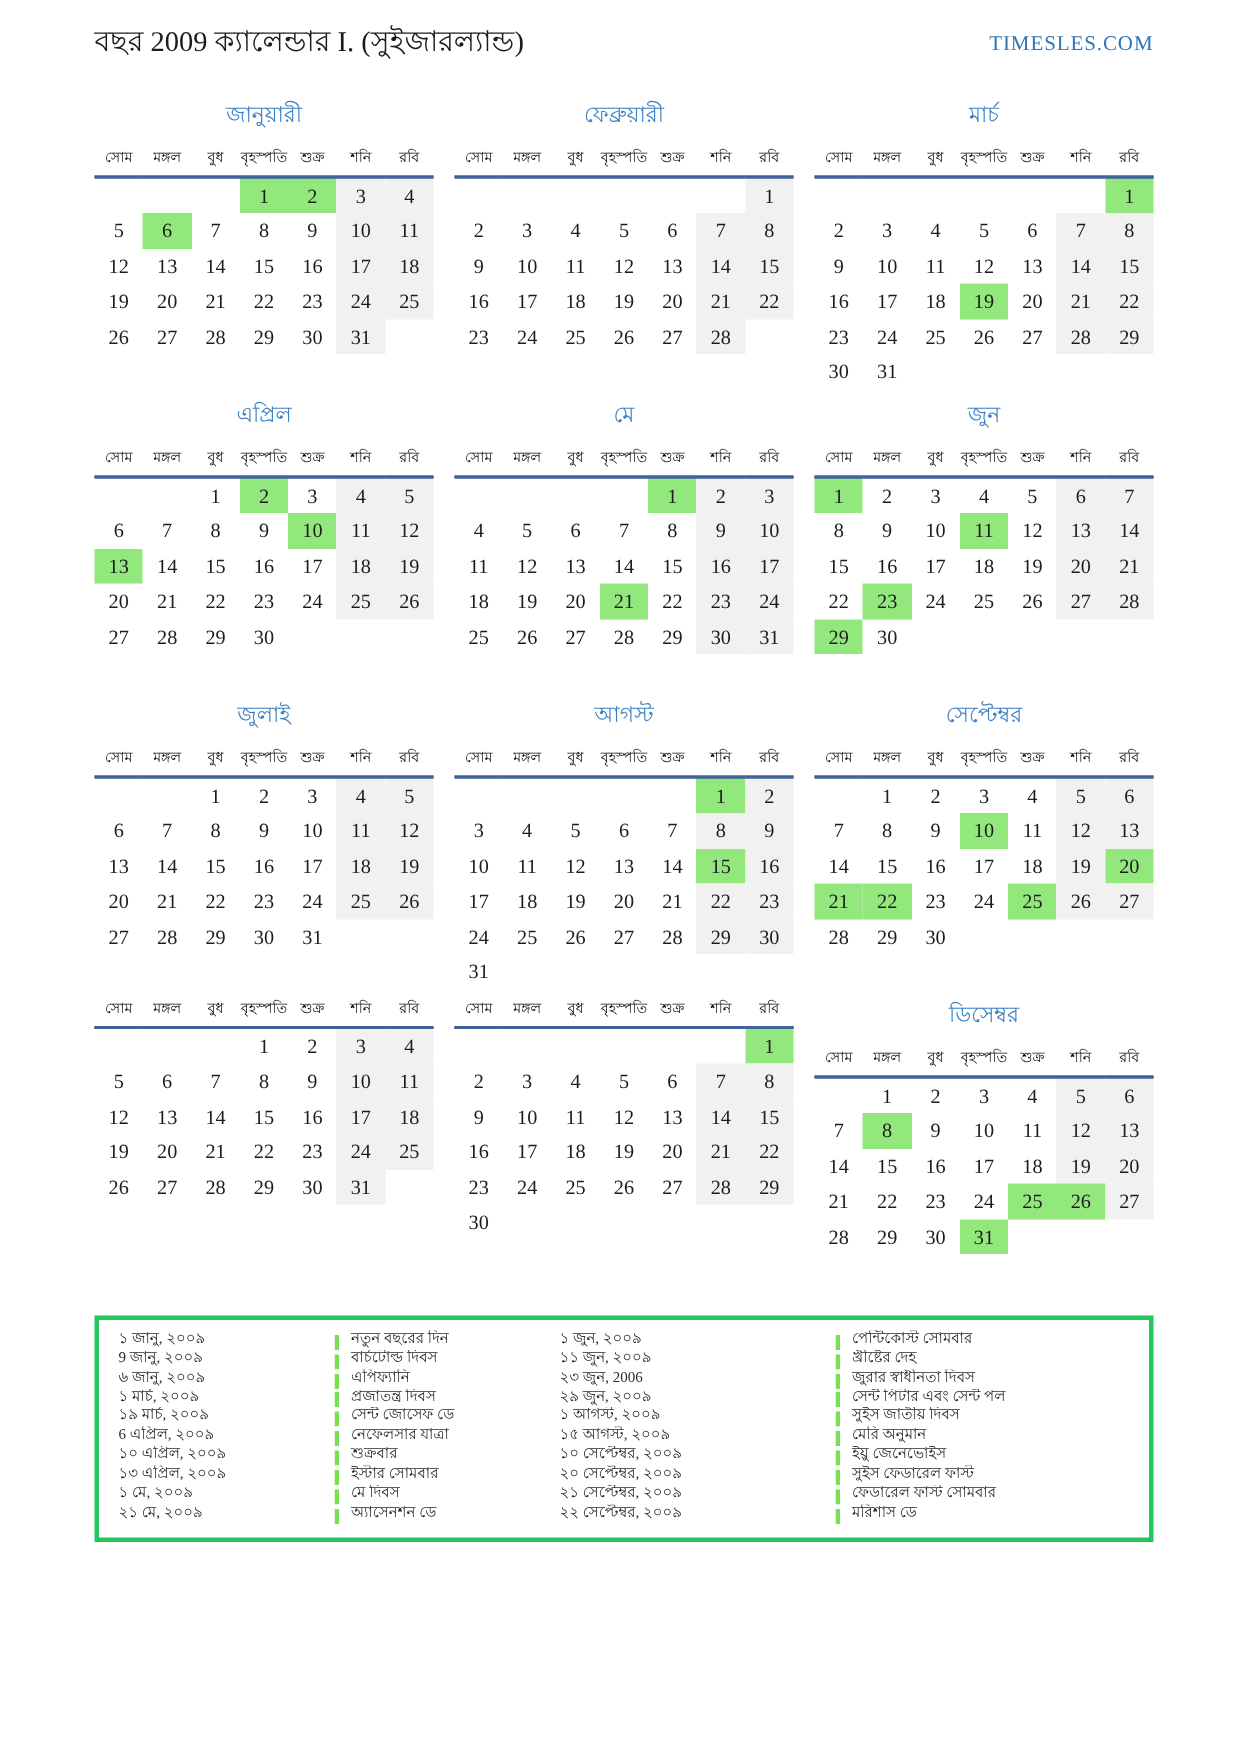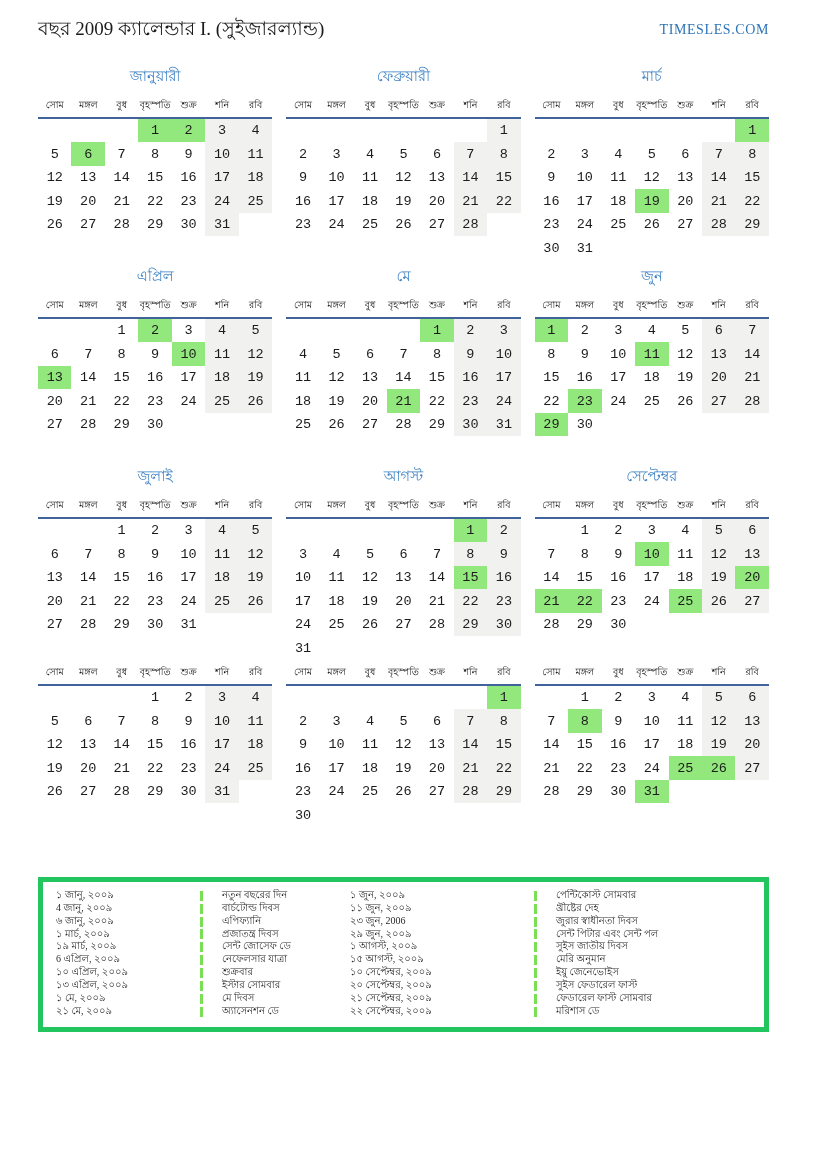--- a/index.html
+++ b/index.html
@@ -2,37 +2,37 @@
 <html><head>
 <meta charset="utf-8">
 <style>
   html,body{margin:0;padding:0;background:#fff;}
   body{
     width:827px;height:1169px;position:relative;overflow:hidden;
     font-family:"Liberation Serif", serif;color:#1d1d1d;
     --month-title:#3e82c4;--rule:#41639c;--weekend:#f1f1f0;
     --highlight:#93e87d;--site:#2d74b8;--bar:#79e054;
   }
-  .page{padding:18px 58px 0 38px;}
+  .page{padding:18px 58px 0 63px;}
   .header{display:flex;justify-content:space-between;align-items:flex-start;margin-bottom:24px;}
   .page-title{font-size:19px;line-height:1.2;color:#1b1b1b;}
   .site-link{font-size:14px;letter-spacing:.6px;color:var(--site);text-decoration:none;margin-top:4px;}
   .months-grid{display:grid;grid-template-columns:repeat(3,1fr);column-gap:14px;grid-auto-rows:200px;align-items:start;}
   .month{width:100%;}
   .month-title{text-align:center;color:var(--month-title);font-size:14.5px;margin:0 0 9px 0;font-weight:normal;}
-  table.cal{border-collapse:collapse;width:100%;table-layout:fixed;font-family:Liberation Mono, monospace;}
+  table.cal{border-collapse:collapse;width:100%;table-layout:fixed;}
   table.cal thead tr{border-bottom:2px solid var(--rule);}
   table.cal th{font-weight:normal;font-size:9.5px;color:#111;padding:0 0 4px 0;white-space:nowrap;overflow:visible;text-align:center;}
   table.cal td{height:23.5px;text-align:center;vertical-align:middle;font-size:13.5px;color:#1c1c1c;padding:0;}
   td.weekend{background:var(--weekend);}
   td.hl{background:var(--highlight);}
-  .legend{margin-top:12px;border:5px solid #22c55e;padding:7px 6px 9px 13px;
+  .legend{margin-top:12px;border:3px solid #22c55e;padding:7px 6px 9px 13px;
     display:grid;grid-template-columns:144px 150px 184px 1fr;align-content:start;}
   .legend .cell{font-size:10px;line-height:12.9px;color:#2a2a2a;white-space:nowrap;overflow:hidden;}
-  .holiday-name{display:flex;align-items:center;gap:19px;}
+  .holiday-name{display:flex;align-items:flex-end;gap:8px;}
   .holiday-bar{flex:0 0 3px;width:3px;height:10px;background:var(--bar);margin-top:1px;}
 </style>
 </head>
 <body style="--month-title: #3e82c4; --rule: #41639c; --weekend: #f1f1f0; --highlight: #93e87d; --site: #2d74b8; --bar: #79e054;">
 
 <div class="page">
   <div class="header">
     <div class="page-title">বছর 2009 ক্যালেন্ডার I. (সুইজারল্যান্ড)</div>
     <a class="site-link" href="#">TIMESLES.COM</a>
   </div>
@@ -761,20 +761,21 @@
               <td></td>
               <td></td>
               <td></td>
               <td></td>
             </tr>
           </tbody>
     </table>
   </div>
 
   <div class="month">
+    <div class="month-title">ডিসেম্বর</div>
     <table class="cal">
       <thead>
             <tr class="dow-row">
               <th>সোম</th>
               <th>মঙ্গল</th>
               <th>বুধ</th>
               <th>বৃহস্পতি</th>
               <th>শুক্র</th>
               <th>শনি</th>
               <th>রবি</th>
@@ -835,21 +836,21 @@
       <div class="cell">১ জানু, ২০০৯</div>
       <div class="cell holiday-name">
         <span class="holiday-bar"></span>
         <span>নতুন বছরের দিন</span>
       </div>
       <div class="cell">১ জুন, ২০০৯</div>
       <div class="cell holiday-name">
         <span class="holiday-bar"></span>
         <span>পেন্টিকোস্ট সোমবার</span>
       </div>
-      <div class="cell">4 জানু, ২০০৯</div>
+      <div class="cell">9 জানু, ২০০৯</div>
       <div class="cell holiday-name">
         <span class="holiday-bar"></span>
         <span>বার্চটোল্ড দিবস</span>
       </div>
       <div class="cell">১১ জুন, ২০০৯</div>
       <div class="cell holiday-name">
         <span class="holiday-bar"></span>
         <span>খ্রীষ্টের দেহ</span>
       </div>
       <div class="cell">৬ জানু, ২০০৯</div>

